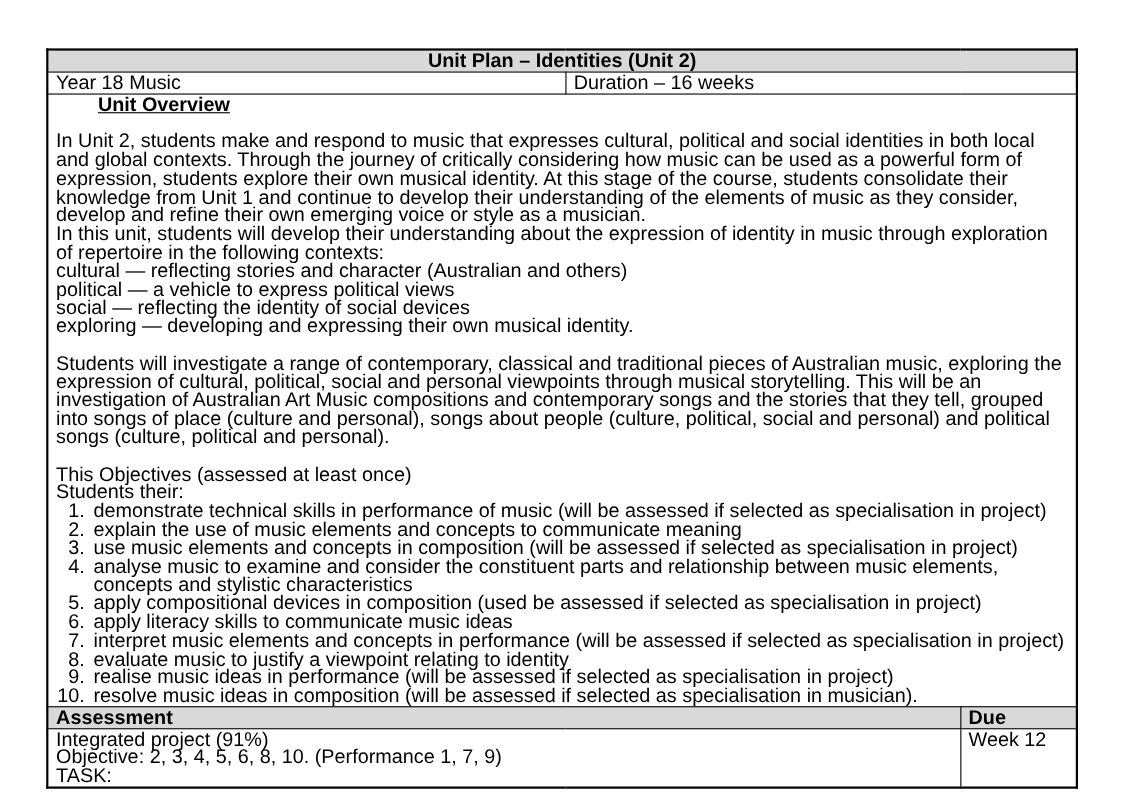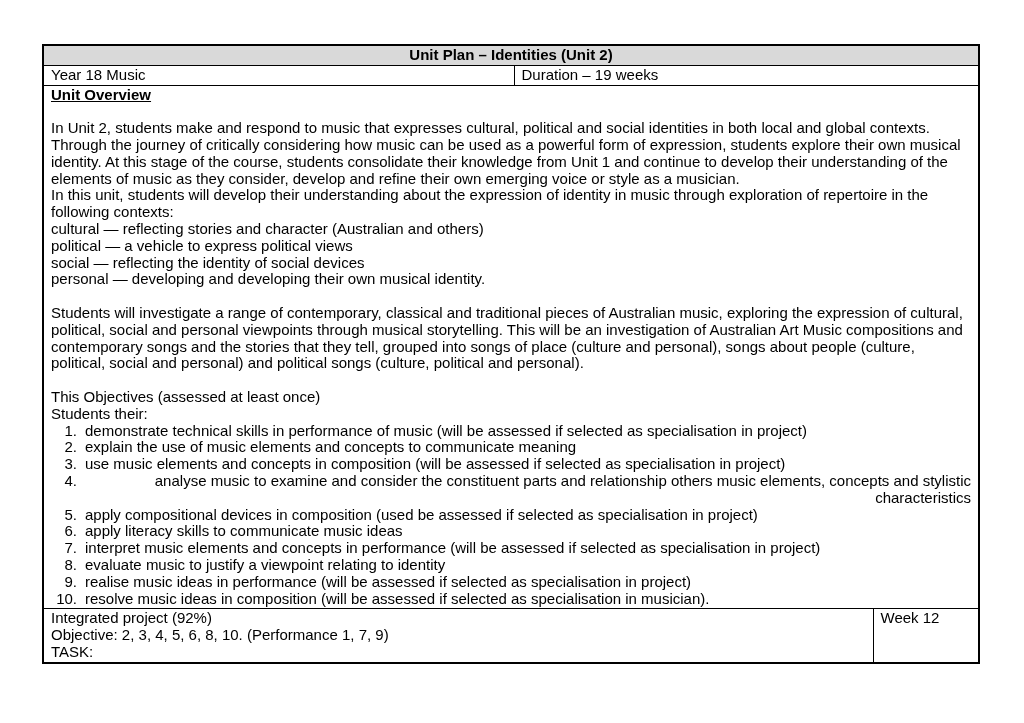--- a/index.html
+++ b/index.html
@@ -23,47 +23,47 @@
     top: 44px;
     width: 936px;
     border-collapse: collapse;
     table-layout: fixed;
     border: 2px solid #000000;
   }
   table.unit-plan td {
     border: 1px solid #000000;
     padding: 1px 7px;
     vertical-align: top;
-    font-size: 15px;
+    font-size: 18px;
     line-height: 16.8px;
     word-wrap: break-word;
   }
   .shaded {
     background: #d9d9d9;
   }
   .title-cell {
     text-align: center;
     font-weight: bold;
   }
   .bold {
     font-weight: bold;
   }
   .section-heading {
     font-weight: bold;
     text-decoration: underline;
+    margin-left: 38px;
   }
   .spacer-line {
     height: 16.8px;
   }
   ol.objectives {
     margin: 0;
     padding: 0;
     list-style: none;
     counter-reset: obj;
-    text-align: right;
   }
   ol.objectives li {
     counter-increment: obj;
     display: flex;
   }
   ol.objectives li::before {
     content: counter(obj) ".";
     flex: none;
     width: 34px;
     padding-right: 8px;
@@ -82,57 +82,61 @@
       <col style="width:106px">
     </colgroup>
 
     <tbody>
         <tr>
       <td colspan="3" class="shaded title-cell">Unit Plan – Identities (Unit 2)</td>
     </tr>
 
     <tr>
       <td>Year 18 Music</td>
-      <td colspan="2">Duration – 19 weeks</td>
+      <td colspan="2">Duration – 16 weeks</td>
     </tr>
 
     <tr>
       <td colspan="3">
         <div class="section-heading">Unit Overview</div>
         <div class="spacer-line"></div>
         <div>In Unit 2, students make and respond to music that expresses cultural, political and social identities in both local and global contexts. Through the journey of critically considering how music can be used as a powerful form of expression, students explore their own musical identity. At this stage of the course, students consolidate their knowledge from Unit 1 and continue to develop their understanding of the elements of music as they consider, develop and refine their own emerging voice or style as a musician.</div>
         <div>In this unit, students will develop their understanding about the expression of identity in music through exploration of repertoire in the following contexts:</div>
         <div>cultural — reflecting stories and character (Australian and others)</div>
         <div>political — a vehicle to express political views</div>
         <div>social — reflecting the identity of social devices</div>
-        <div>personal — developing and developing their own musical identity.</div>
+        <div>exploring — developing and expressing their own musical identity.</div>
         <div class="spacer-line"></div>
         <div>Students will investigate a range of contemporary, classical and traditional pieces of Australian music, exploring the expression of cultural, political, social and personal viewpoints through musical storytelling. This will be an investigation of Australian Art Music compositions and contemporary songs and the stories that they tell, grouped into songs of place (culture and personal), songs about people (culture, political, social and personal) and political songs (culture, political and personal).</div>
         <div class="spacer-line"></div>
         <div>This Objectives (assessed at least once)</div>
         <div>Students their:</div>
         <ol class="objectives">
           <li>demonstrate technical skills in performance of music (will be assessed if selected as specialisation in project)</li>
           <li>explain the use of music elements and concepts to communicate meaning</li>
           <li>use music elements and concepts in composition (will be assessed if selected as specialisation in project)</li>
-          <li>analyse music to examine and consider the constituent parts and relationship others music elements, concepts and stylistic characteristics</li>
+          <li>analyse music to examine and consider the constituent parts and relationship between music elements, concepts and stylistic characteristics</li>
           <li>apply compositional devices in composition (used be assessed if selected as specialisation in project)</li>
           <li>apply literacy skills to communicate music ideas</li>
           <li>interpret music elements and concepts in performance (will be assessed if selected as specialisation in project)</li>
           <li>evaluate music to justify a viewpoint relating to identity</li>
           <li>realise music ideas in performance (will be assessed if selected as specialisation in project)</li>
           <li>resolve music ideas in composition (will be assessed if selected as specialisation in musician).</li>
         </ol>
       </td>
     </tr>
 
+    <tr>
+      <td colspan="2" class="shaded bold">Assessment</td>
+      <td class="shaded bold">Due</td>
+    </tr>
 
     <tr>
       <td colspan="2">
-        <div>Integrated project (92%)</div>
+        <div>Integrated project (91%)</div>
         <div>Objective: 2, 3, 4, 5, 6, 8, 10. (Performance 1, 7, 9)</div>
         <div>TASK:</div>
       </td>
       <td>Week 12</td>
     </tr>
   </tbody>
     </table>
 </div>
 
 </body></html>

